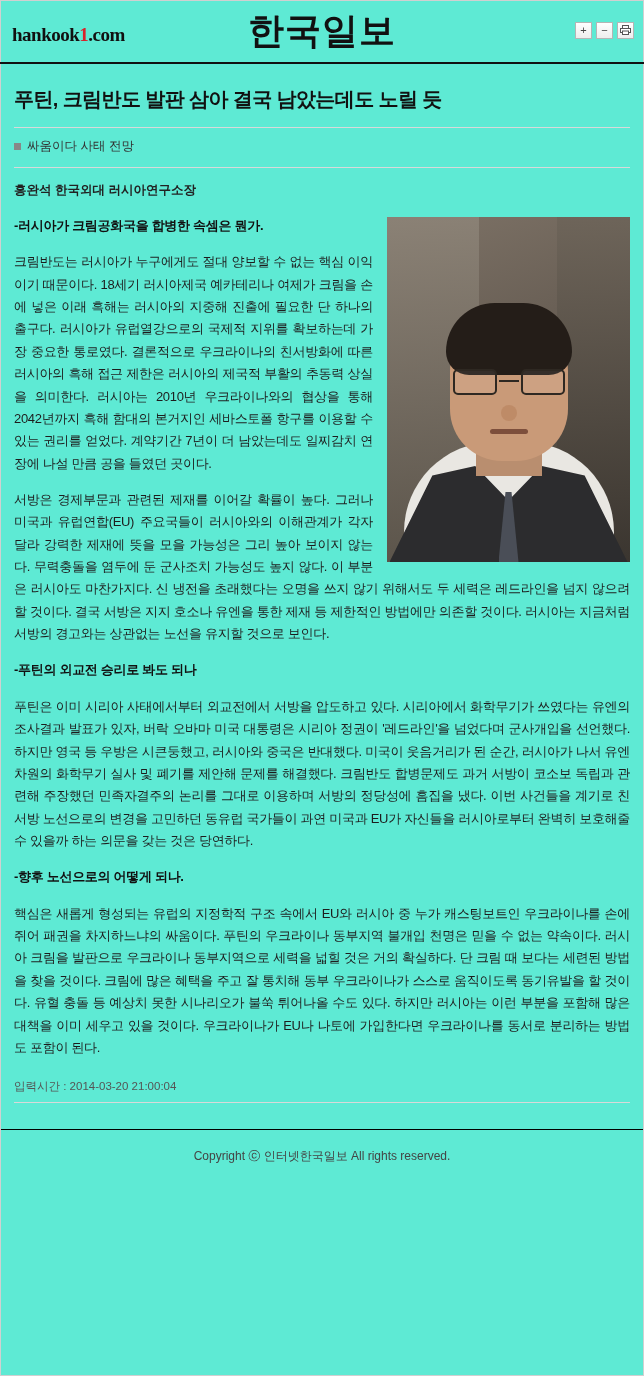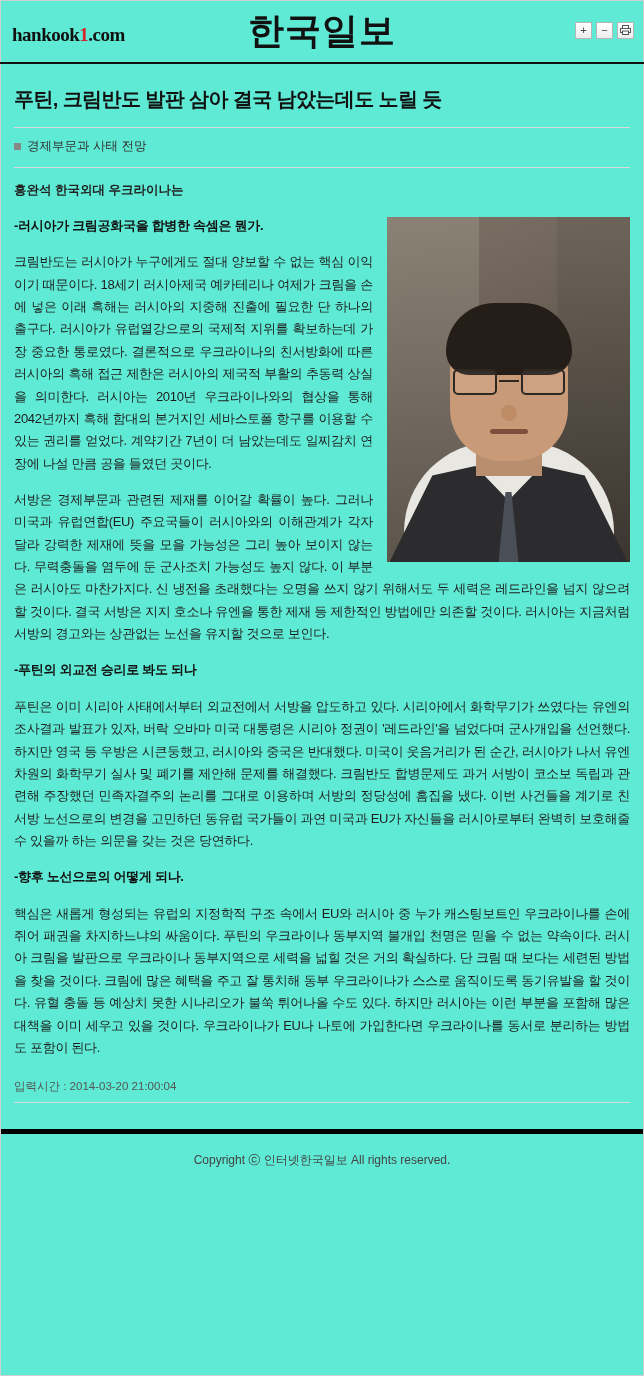--- a/index.html
+++ b/index.html
@@ -237,21 +237,21 @@
     border: 0;
     border-top: 1px solid #d9d9d9;
     margin: 8px 14px 0 14px;
   }
   .footer {
     margin-top: 26px;
     padding: 18px 0 26px 0;
     text-align: center;
     font-size: 12px;
     color: #444444;
-    border-top: 5px solid #000000;
+    border-top: 1px solid #000000;
   }
   .page-border {
     position: absolute;
     inset: 0;
     border: 1px solid #d0d0d0;
     pointer-events: none;
   }
 </style>
 </head>
 <body>
@@ -278,26 +278,26 @@
   </div>
 
   <div class="article">
 
     <h1 class="headline">푸틴, 크림반도 발판 삼아 결국 남았는데도 노릴 듯</h1>
 
     <hr class="rule">
 
     <div class="kicker">
       <span class="sq"></span>
-      <span>경제부문과 사태 전망</span>
+      <span>싸움이다 사태 전망</span>
     </div>
 
     <hr class="rule2">
 
-    <div class="byline">홍완석 한국외대 우크라이나는</div>
+    <div class="byline">홍완석 한국외대 러시아연구소장</div>
 
     <div class="body clearfix">
 
       <div class="photo">
         <div class="bg"></div>
         <div class="wallL"></div>
         <div class="wallR"></div>
         <div class="body-sil"></div>
         <div class="suit"></div>
         <div class="tie"></div>

